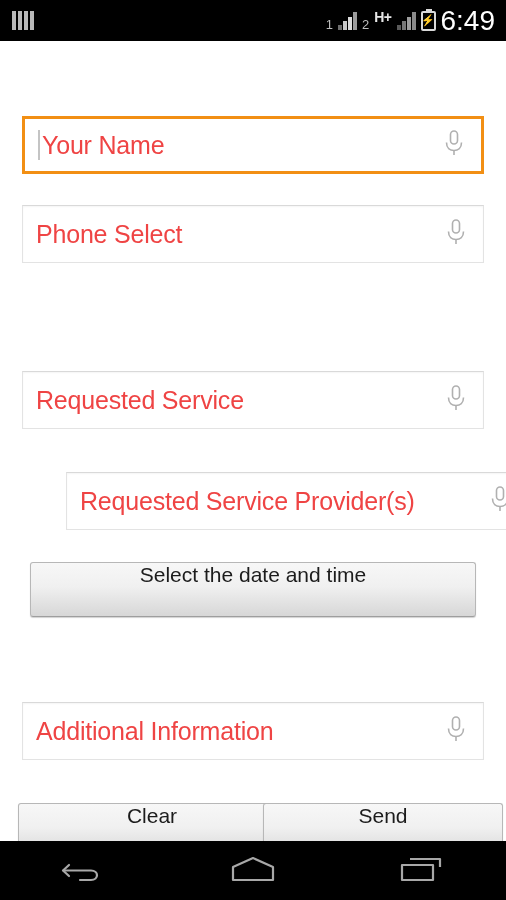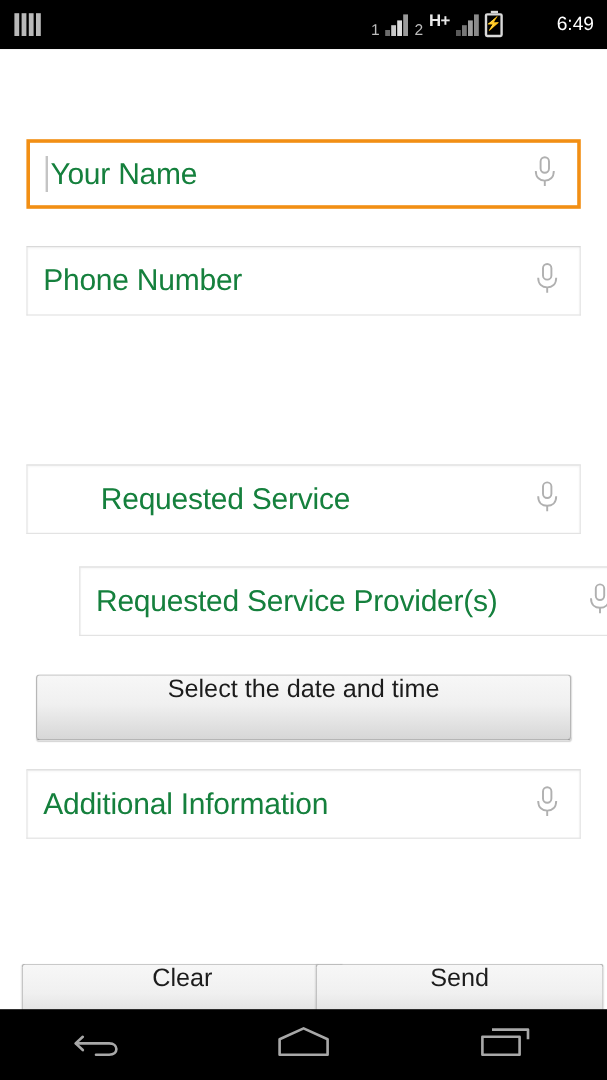--- a/index.html
+++ b/index.html
@@ -38,42 +38,42 @@
     position:relative; top:-4px; letter-spacing:-0.5px;
   }
   .battery {
     width:15px; height:20px; border:2px solid #d9d9d9; border-radius:2px;
     position:relative; display:flex; align-items:center; justify-content:center;
   }
   .battery:before {
     content:""; position:absolute; top:-4px; left:3px; width:6px; height:2px; background:#d9d9d9;
   }
   .battery span { color:#ffffff; font-size:11px; line-height:1; }
-  #clock { color:#ffffff; font-size:16px; line-height:1; letter-spacing:0px;margin-left:40px; }
+  #clock { color:#ffffff; font-size:28px; line-height:1; letter-spacing:0px; }
 
   
   #content { position:absolute; top:41px; left:0; width:506px; height:800px; background:#fff; }
 
   .field {
     position:absolute; left:22px; width:462px; height:58px;
     background:#ffffff;
     border:1px solid #e3e3e3;
     border-top-color:#d9d9d9;
     display:flex; align-items:center;
     box-shadow: inset 0 1px 2px rgba(0,0,0,0.045);
   }
   .field.focused {
     border:3px solid #f28f14;
     box-shadow:none;
   }
   .field .caret {
     width:2px; height:30px; background:#c4c4c4; margin-left:13px; flex:0 0 auto;
   }
   .field .ph {
-    color:#15803d; font-size:25px; line-height:1; white-space:nowrap;
+    color:#ef4444; font-size:25px; line-height:1; white-space:nowrap;
     margin-left:13px; letter-spacing:-0.2px;
   }
   .field.focused .ph { margin-left:2px; }
   .mic { margin-left:auto; margin-right:16px; flex:0 0 auto; display:block; }
 
   
   .btn {
     position:absolute;
     background:linear-gradient(to bottom, #f7f7f7 0%, #f0f0f0 45%, #e2e2e2 75%, #d7d7d7 100%);
     border:1px solid #b7b7b7;
@@ -141,32 +141,32 @@
       <span class="mic">
         <svg width="22" height="28" viewBox="0 0 22 28">
           <rect x="7.5" y="2" width="7" height="13" rx="3.5" fill="none" stroke="#b0b0b0" stroke-width="1.6"></rect>
           <path d="M3.5 13.5 C3.5 19 7 21.5 11 21.5 C15 21.5 18.5 19 18.5 13.5" fill="none" stroke="#b0b0b0" stroke-width="1.6"></path>
           <line x1="11" y1="21.5" x2="11" y2="26" stroke="#b0b0b0" stroke-width="1.6"></line>
         </svg>
       </span>
     </div>
 
     <div class="field" style="top:164px;">
-      <span class="ph">Phone Number</span>
-      <span class="mic">
-        <svg width="22" height="28" viewBox="0 0 22 28">
-          <rect x="7.5" y="2" width="7" height="13" rx="3.5" fill="none" stroke="#b0b0b0" stroke-width="1.6"></rect>
-          <path d="M3.5 13.5 C3.5 19 7 21.5 11 21.5 C15 21.5 18.5 19 18.5 13.5" fill="none" stroke="#b0b0b0" stroke-width="1.6"></path>
-          <line x1="11" y1="21.5" x2="11" y2="26" stroke="#b0b0b0" stroke-width="1.6"></line>
-        </svg>
-      </span>
-    </div>
-
-
-    <div class="field" style="top:346px;padding-left:48px;">
+      <span class="ph">Phone Select</span>
+      <span class="mic">
+        <svg width="22" height="28" viewBox="0 0 22 28">
+          <rect x="7.5" y="2" width="7" height="13" rx="3.5" fill="none" stroke="#b0b0b0" stroke-width="1.6"></rect>
+          <path d="M3.5 13.5 C3.5 19 7 21.5 11 21.5 C15 21.5 18.5 19 18.5 13.5" fill="none" stroke="#b0b0b0" stroke-width="1.6"></path>
+          <line x1="11" y1="21.5" x2="11" y2="26" stroke="#b0b0b0" stroke-width="1.6"></line>
+        </svg>
+      </span>
+    </div>
+
+
+    <div class="field" style="top:330px;">
       <span class="ph">Requested Service</span>
       <span class="mic">
         <svg width="22" height="28" viewBox="0 0 22 28">
           <rect x="7.5" y="2" width="7" height="13" rx="3.5" fill="none" stroke="#b0b0b0" stroke-width="1.6"></rect>
           <path d="M3.5 13.5 C3.5 19 7 21.5 11 21.5 C15 21.5 18.5 19 18.5 13.5" fill="none" stroke="#b0b0b0" stroke-width="1.6"></path>
           <line x1="11" y1="21.5" x2="11" y2="26" stroke="#b0b0b0" stroke-width="1.6"></line>
         </svg>
       </span>
     </div>
 
@@ -178,21 +178,21 @@
           <path d="M3.5 13.5 C3.5 19 7 21.5 11 21.5 C15 21.5 18.5 19 18.5 13.5" fill="none" stroke="#b0b0b0" stroke-width="1.6"></path>
           <line x1="11" y1="21.5" x2="11" y2="26" stroke="#b0b0b0" stroke-width="1.6"></line>
         </svg>
       </span>
     </div>
 
     <div class="btn" id="btn-datetime">
       <span>Select the date and time</span>
     </div>
 
-    <div class="field" style="top:600px;">
+    <div class="field" style="top:661px;">
       <span class="ph">Additional Information</span>
       <span class="mic">
         <svg width="22" height="28" viewBox="0 0 22 28">
           <rect x="7.5" y="2" width="7" height="13" rx="3.5" fill="none" stroke="#b0b0b0" stroke-width="1.6"></rect>
           <path d="M3.5 13.5 C3.5 19 7 21.5 11 21.5 C15 21.5 18.5 19 18.5 13.5" fill="none" stroke="#b0b0b0" stroke-width="1.6"></path>
           <line x1="11" y1="21.5" x2="11" y2="26" stroke="#b0b0b0" stroke-width="1.6"></line>
         </svg>
       </span>
     </div>
 

